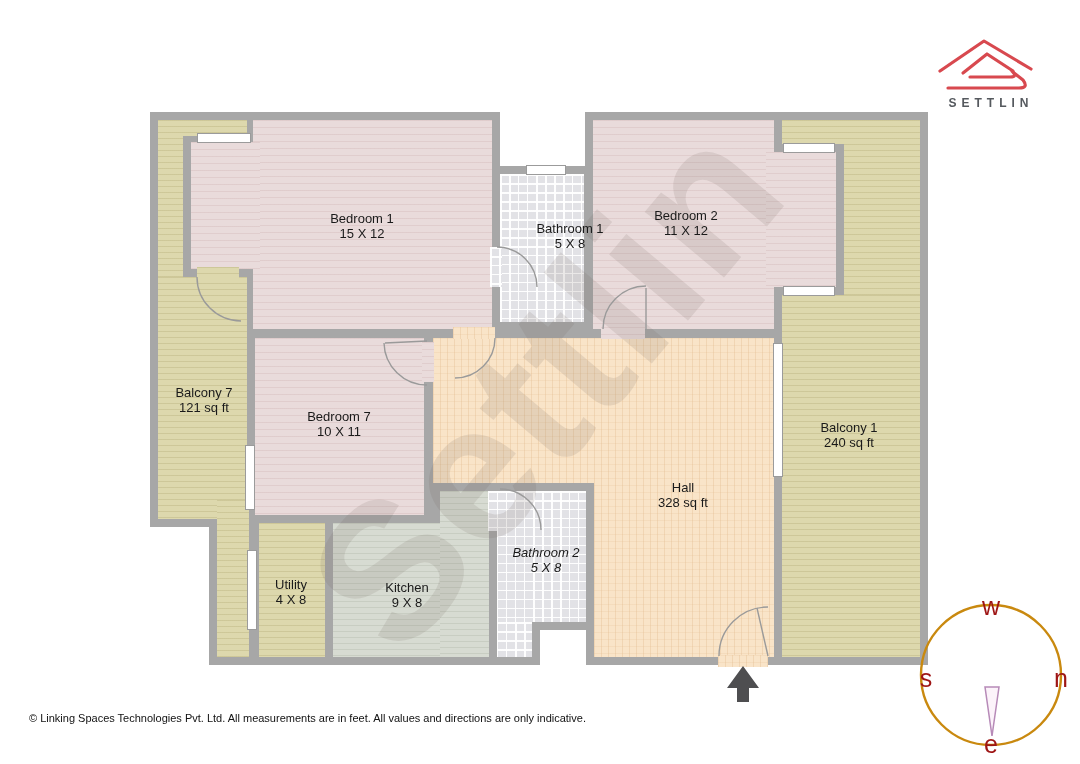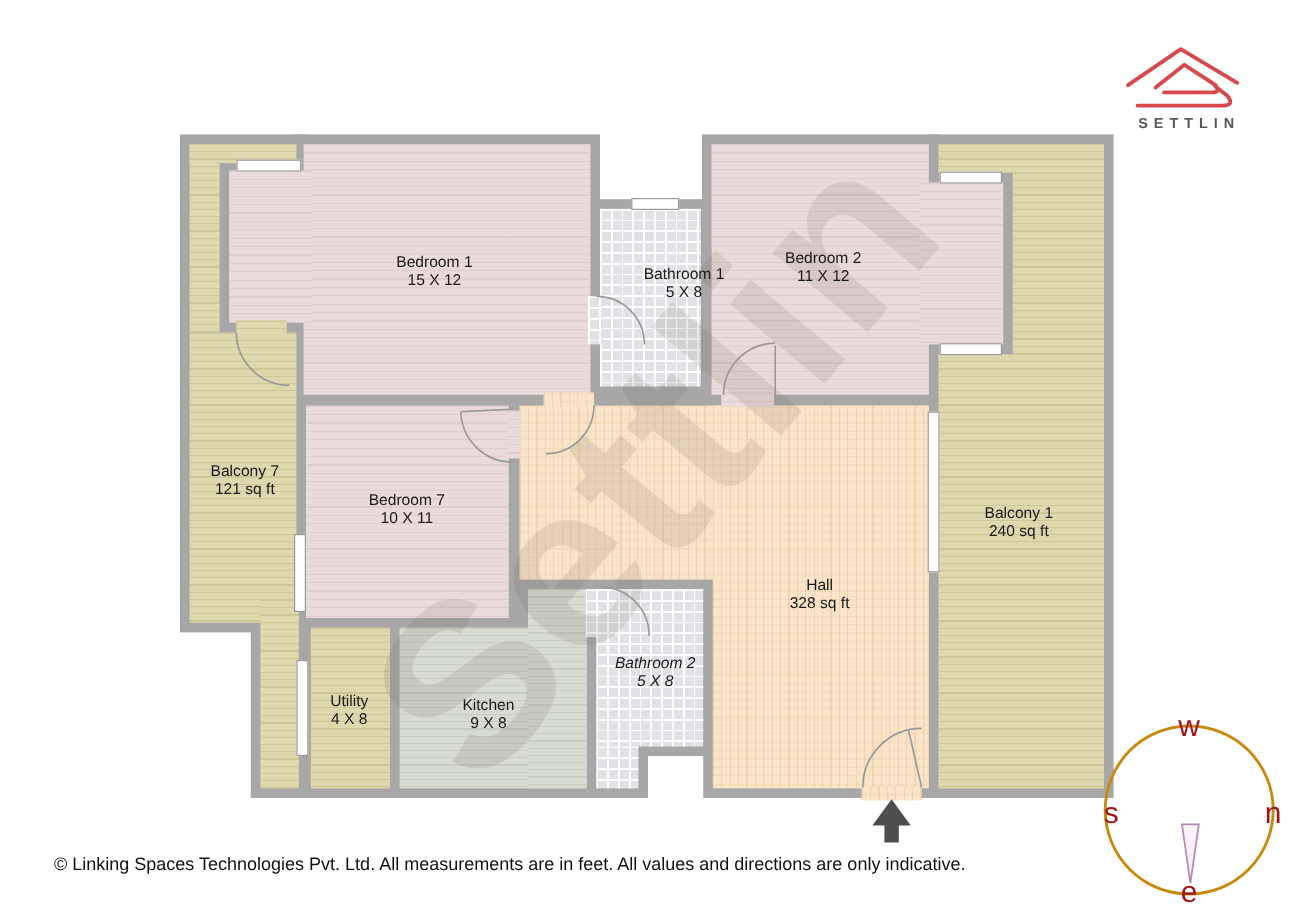--- a/index.html
+++ b/index.html
@@ -17,21 +17,21 @@
   .fl-kitchen{position:absolute;background:#d7dbd2;
     background-image:repeating-linear-gradient(180deg, rgba(140,150,130,.20) 0 1px, transparent 1px 6px);}
   .fl-tile{position:absolute;background:#e2e2e6;
     background-image:repeating-linear-gradient(90deg, rgba(255,255,255,.95) 0 1.5px, transparent 1.5px 9px),
                      repeating-linear-gradient(180deg, rgba(255,255,255,.95) 0 1.5px, transparent 1.5px 9px);}
   .win{position:absolute;background:#ffffff;border:1px solid #9b9b9b;box-sizing:border-box;}
   .room-label{position:absolute;transform:translate(-50%,-50%);text-align:center;
     font-size:13px;line-height:14.5px;color:#1a1a1a;white-space:nowrap;}
   #watermark{position:absolute;left:545px;top:385px;transform:translate(-50%,-50%) rotate(-50deg);
     font-size:195px;font-weight:700;letter-spacing:2px;color:rgba(112,100,94,0.14);white-space:nowrap;}
-  #footer{position:absolute;left:45px;top:712px;font-size:15px;color:#111;}
+  #footer{position:absolute;left:29px;top:712px;font-size:11px;color:#111;}
   #logo-text{position:absolute;left:938px;top:96px;width:106px;text-align:center;
     font-size:12px;font-weight:600;letter-spacing:5px;color:#55595e;}
   .compass-letter{position:absolute;transform:translate(-50%,-50%);
     font-size:25px;color:#9e1515;font-weight:400;}
   svg{position:absolute;left:0;top:0;}
 </style>
 </head>
 <body>
 
 <div id="canvas">

